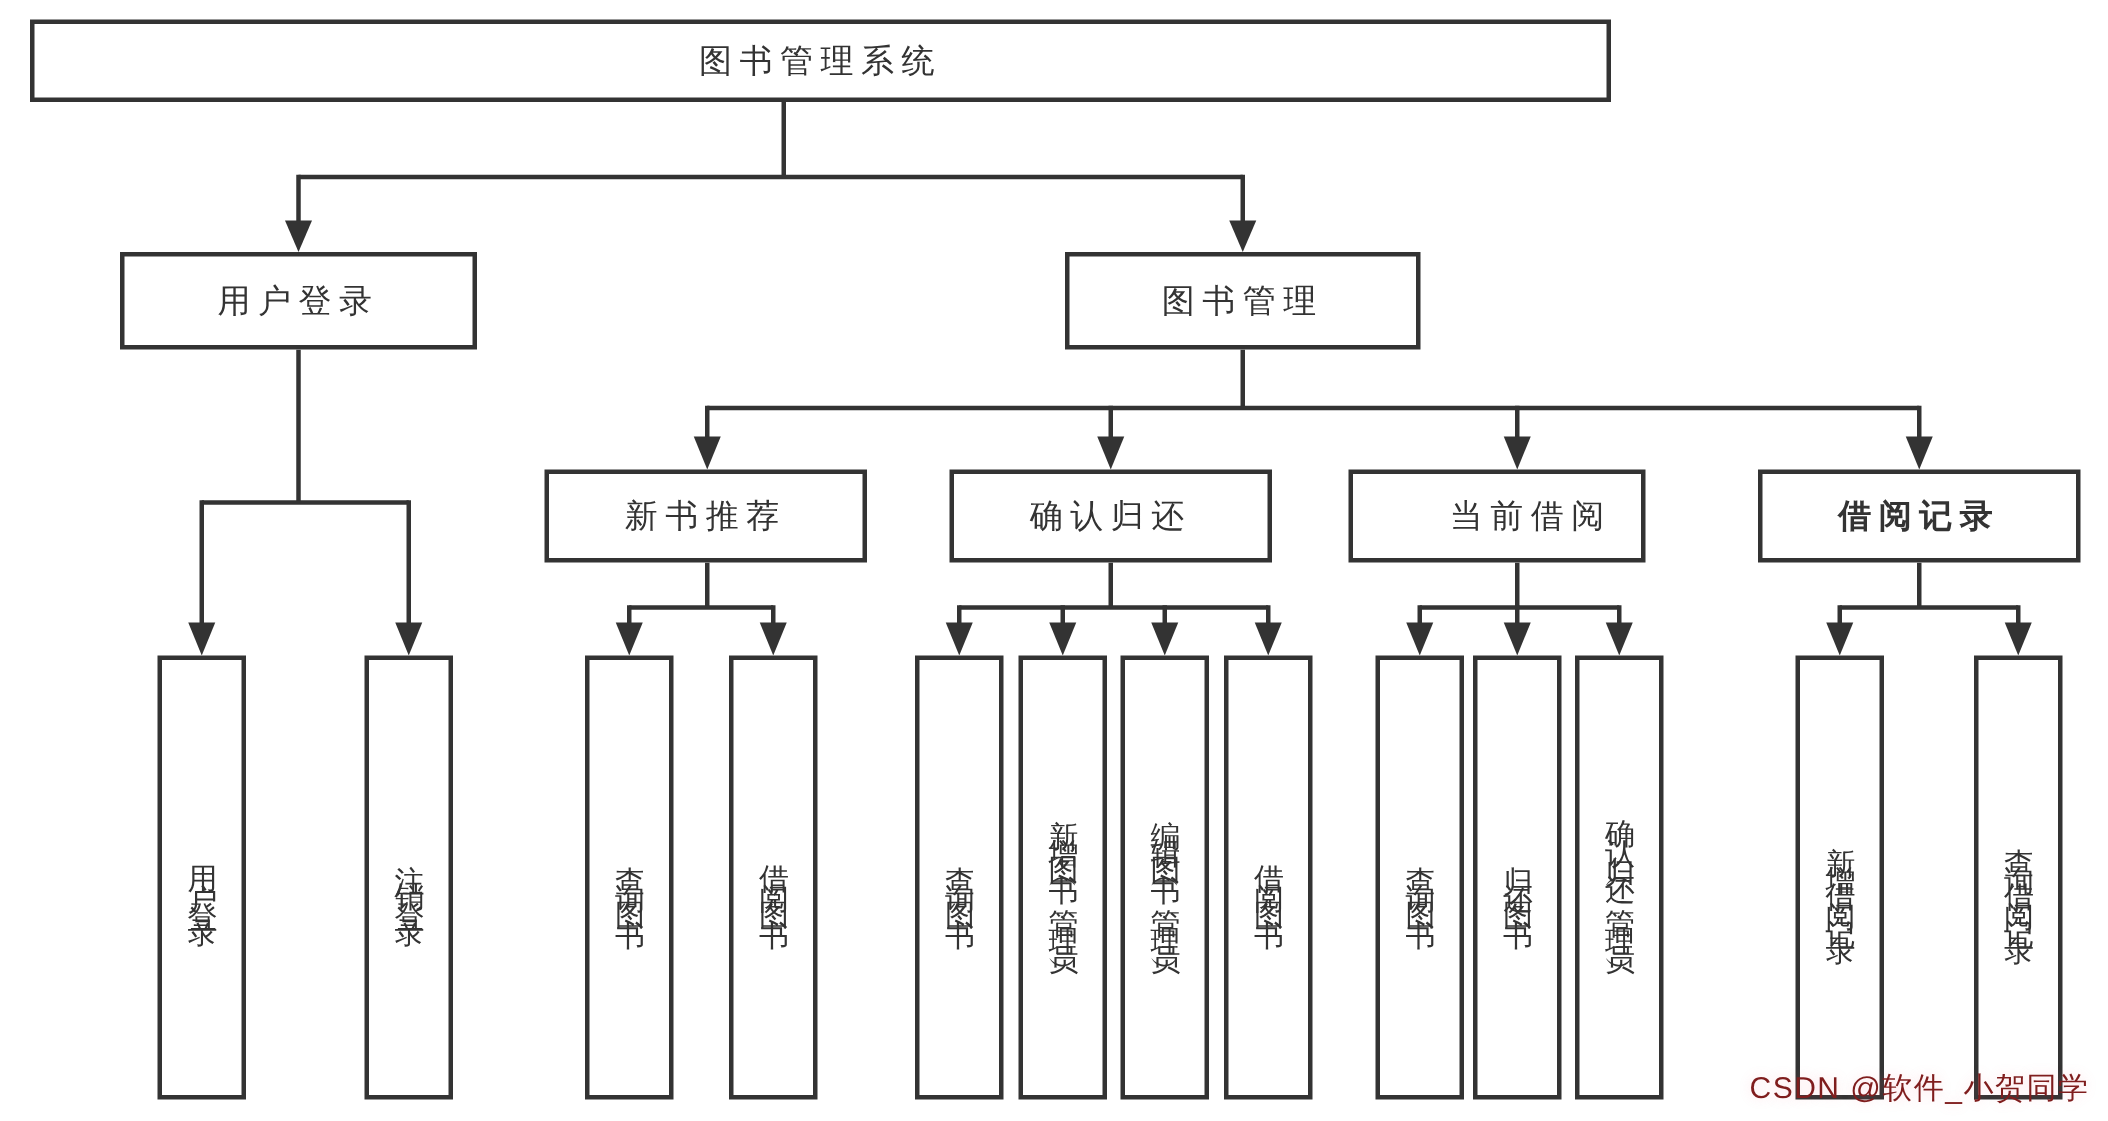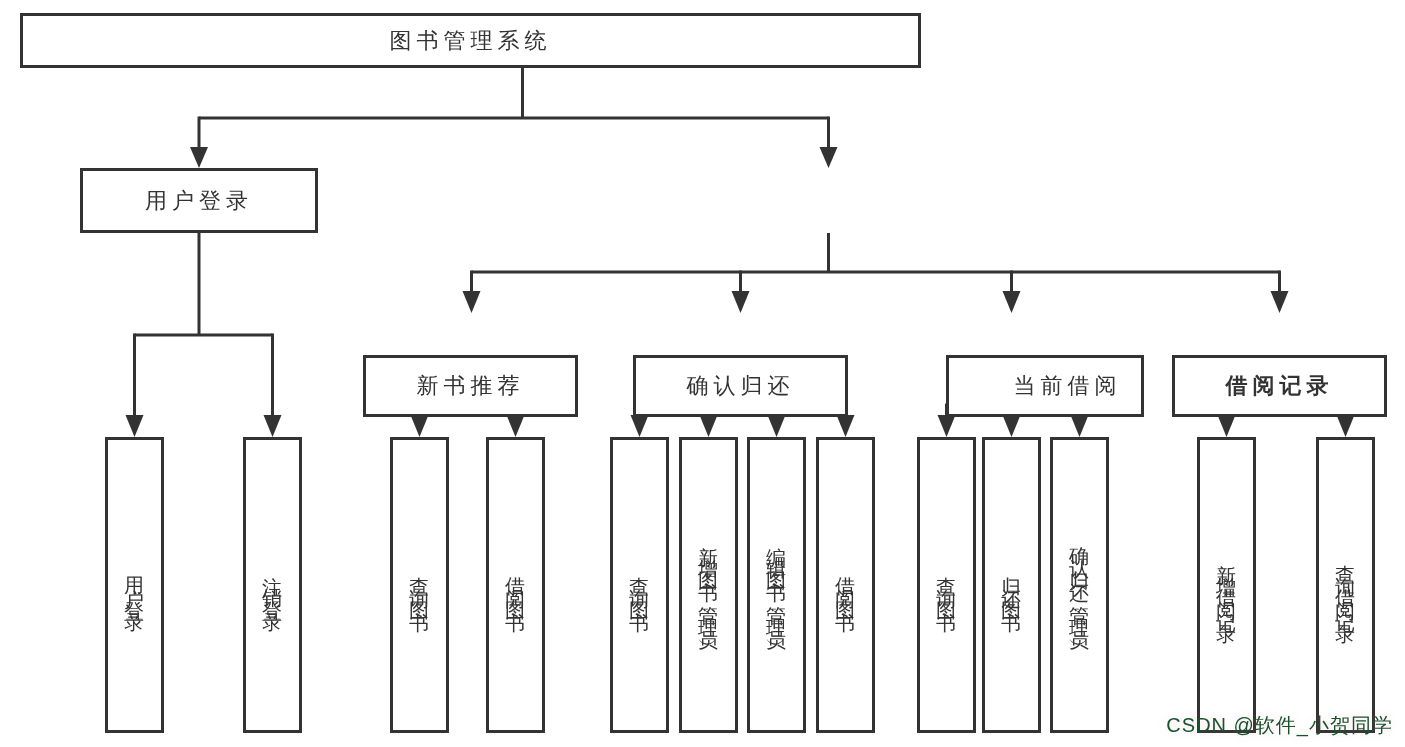--- a/index.html
+++ b/index.html
@@ -35,48 +35,48 @@
   .vlabel {
     writing-mode: vertical-rl;
     text-orientation: upright;
     font-size: 20px;
     letter-spacing: 12px;
     line-height: 1;
     color: #333333;
     white-space: nowrap;
   }
   
-  .n-root   { left: 20px;   top: 13px;  width: 901px; height: 55px; font-family: Liberation Serif, serif; }
+  .n-root   { left: 20px;   top: 13px;  width: 1054px; height: 55px; font-family: Liberation Serif, serif; }
   .n-login  { left: 80px;   top: 168px; width: 238px;  height: 65px; }
   .n-mgmt   { left: 710px;  top: 168px; width: 237px;  height: 65px; }
-  .lv3      { top: 313px; height: 62px; margin-top: 42px; }
+  .lv3      { top: 313px; height: 62px; }
   .n-nb     { left: 363px;  width: 215px; }
   .n-bb     { left: 633px;  width: 215px; }
-  .n-cb     { left: 946px;  width: 198px; padding-left: 45px; }
+  .n-cb     { left: 899px;  width: 198px; padding-left: 45px; }
   .n-br     { left: 1172px; width: 215px; font-weight: bold; }
   .leaf     { top: 437px; height: 296px; width: 59px; }
   .lf-u1 { left: 105px; }
   .lf-u2 { left: 243px; }
   .lf-n1 { left: 390px; }
   .lf-n2 { left: 486px; }
   .lf-b1 { left: 610px; }
   .lf-b2 { left: 679px; }
   .lf-b3 { left: 747px; }
   .lf-b4 { left: 816px; }
   .lf-c1 { left: 917px; }
   .lf-c2 { left: 982px; }
   .lf-c3 { left: 1050px; }
   .lf-r1 { left: 1197px; }
   .lf-r2 { left: 1316px; }
   #watermark {
     position: absolute;
     right: 12px;
     bottom: 8px;
     font-size: 20px;
-    color: #14532d;
+    color: #7f1d1d;
     letter-spacing: 1px;
     white-space: nowrap;
     text-shadow: 0 0 8px rgba(250, 120, 140, 0.25);
   }
 </style>
 </head>
 <body>
 
 <div id="stage">
 
@@ -146,20 +146,23 @@
     </g>
   </svg>
 
   <div class="box n-root">
     <span class="hlabel">图书管理系统</span>
   </div>
 
   <div class="box n-login">
     <span class="hlabel">用户登录</span>
   </div>
+  <div class="box n-mgmt">
+    <span class="hlabel">图书管理</span>
+  </div>
 
   <div class="box lv3 n-nb">
     <span class="hlabel">新书推荐</span>
   </div>
   <div class="box lv3 n-bb">
     <span class="hlabel">确认归还</span>
   </div>
   <div class="box lv3 n-cb">
     <span class="hlabel">当前借阅</span>
   </div>

